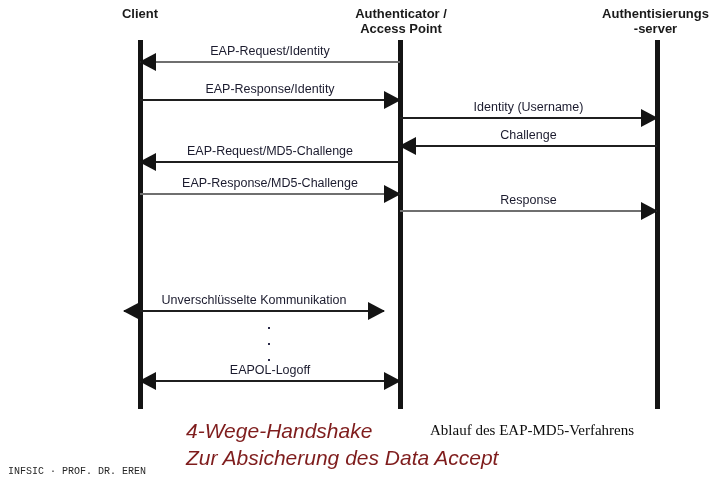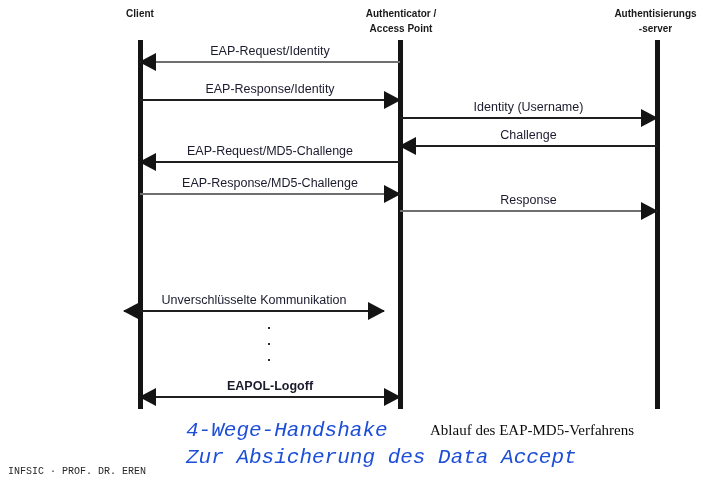--- a/index.html
+++ b/index.html
@@ -15,21 +15,21 @@
     overflow: hidden;
     font-family: "Liberation Sans", sans-serif;
   }
 
   
   .lifeline-header {
     position: absolute;
     text-align: center;
     font-family: "Liberation Sans", sans-serif;
     font-weight: bold;
-    font-size: 10px;
+    font-size: 13px;
     line-height: 15px;
     color: #1a1a1a;
     letter-spacing: 0px;
   }
   .lifeline-header .l2 { display: block; }
 
   
   .lifeline {
     position: absolute;
     width: 5px;
@@ -89,25 +89,25 @@
   .dot {
     position: absolute;
     width: 2px;
     height: 2px;
     background: #2a2a48;
   }
 
   
   .caption-green {
     position: absolute;
-    font-family: Liberation Mono, monospace;
+    font-family: Liberation Sans, sans-serif;
     font-style: italic;
     font-size: 21px;
     line-height: 27px;
-    color: #1d4ed8;
+    color: #7f1d1d;
     white-space: nowrap;
   }
   .caption-black {
     position: absolute;
     font-family: "Liberation Serif", serif;
     font-size: 15px;
     line-height: 18px;
     color: #0d0d0d;
     white-space: nowrap;
   }
@@ -192,21 +192,21 @@
     <div class="line"></div>
     <div class="head-l"></div>
     <div class="head-r"></div>
     <div class="label">Unverschlüsselte Kommunikation</div>
   </div>
 
   <div class="dot" style="left:268px; top:327px;"></div>
   <div class="dot" style="left:268px; top:343px;"></div>
   <div class="dot" style="left:268px; top:359px;"></div>
 
-  <div class="msg" style="left:140px; width:260px; top:388px;font-weight:bold;">
+  <div class="msg" style="left:140px; width:260px; top:372px;">
     <div class="line"></div>
     <div class="head-l"></div>
     <div class="head-r"></div>
     <div class="label">EAPOL-Logoff</div>
   </div>
 
   <div class="caption-green" style="left:186px; top:417px;">4-Wege-Handshake</div>
   <div class="caption-green" style="left:186px; top:444px;">Zur Absicherung des Data Accept</div>
 
   <div class="caption-black" style="left:390px; top:421px;margin-left:40px;">Ablauf des EAP-MD5-Verfahrens</div>

